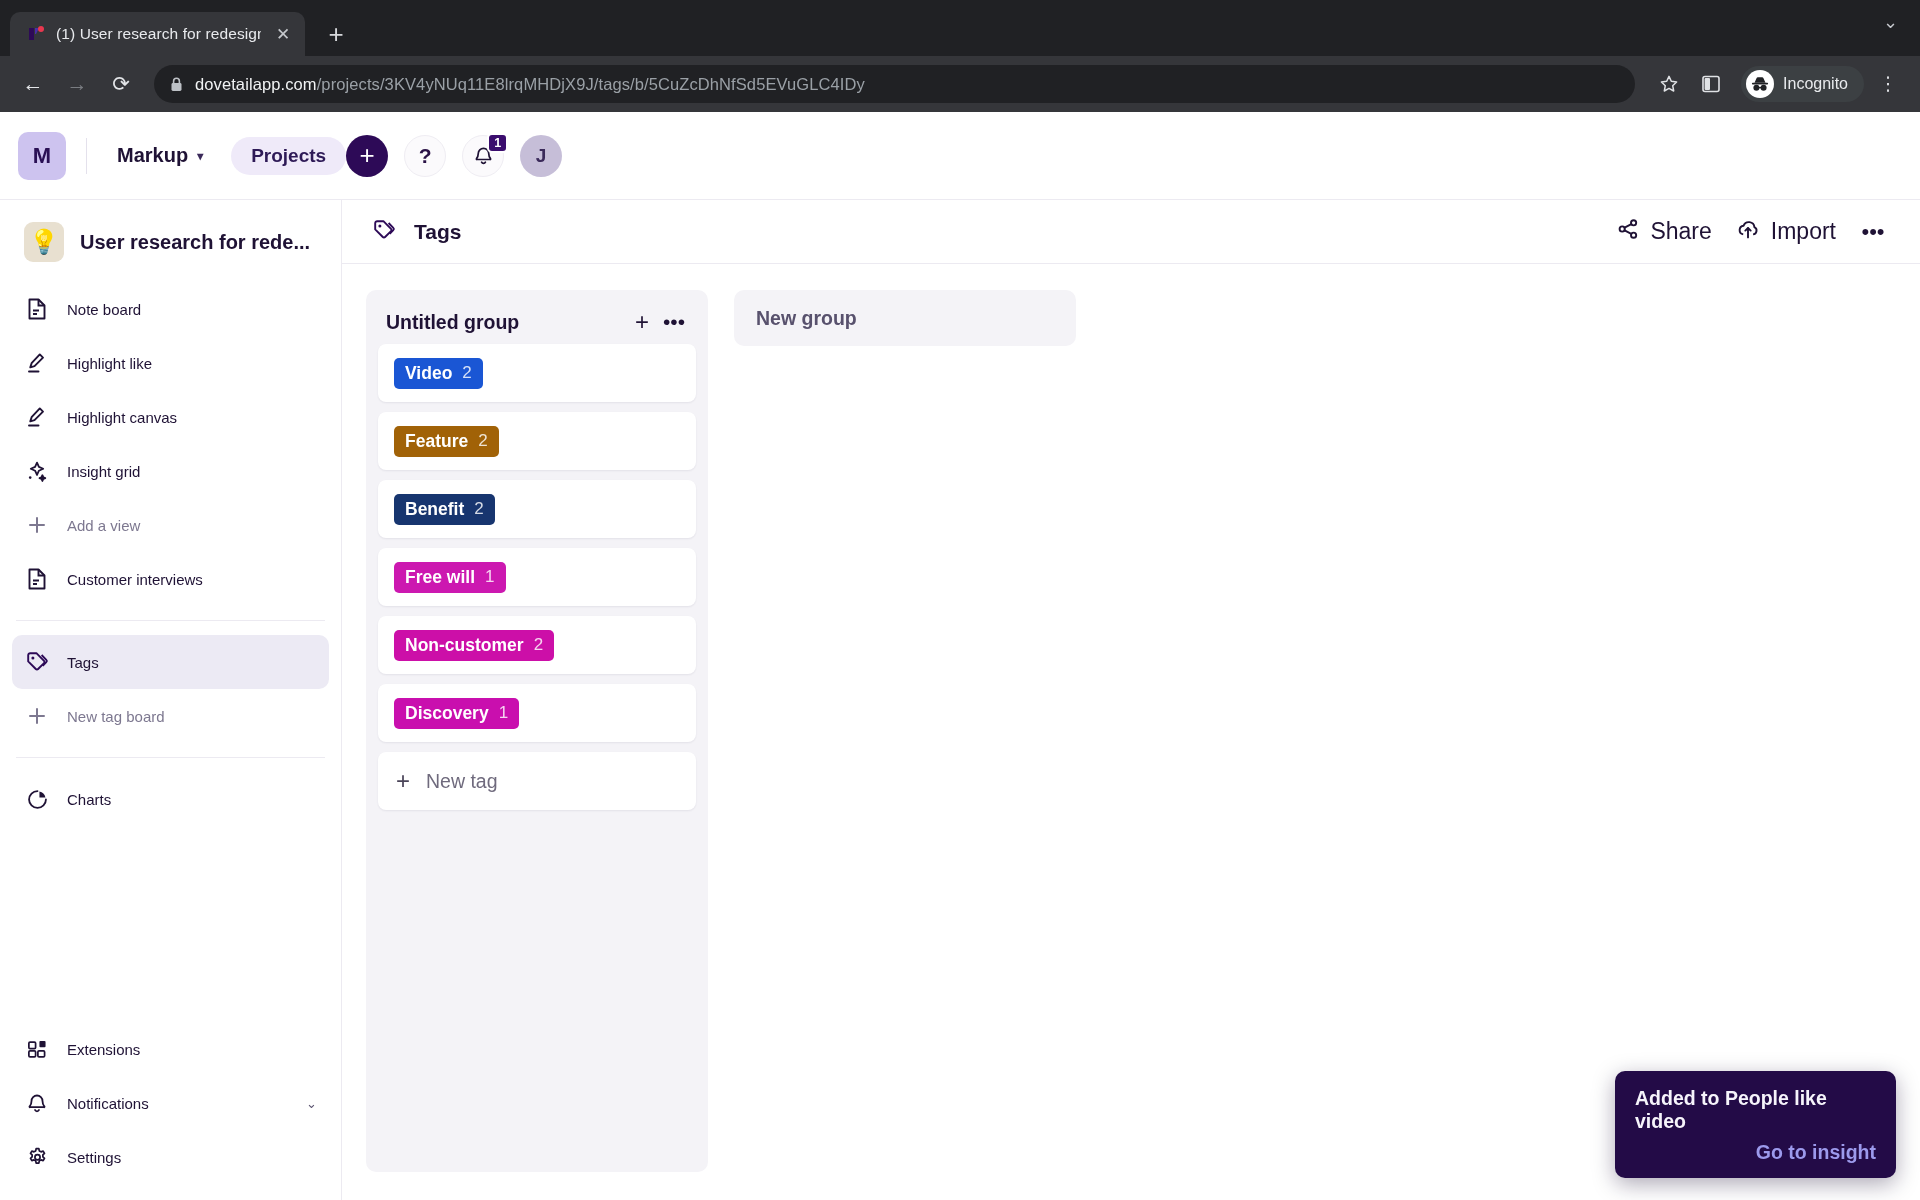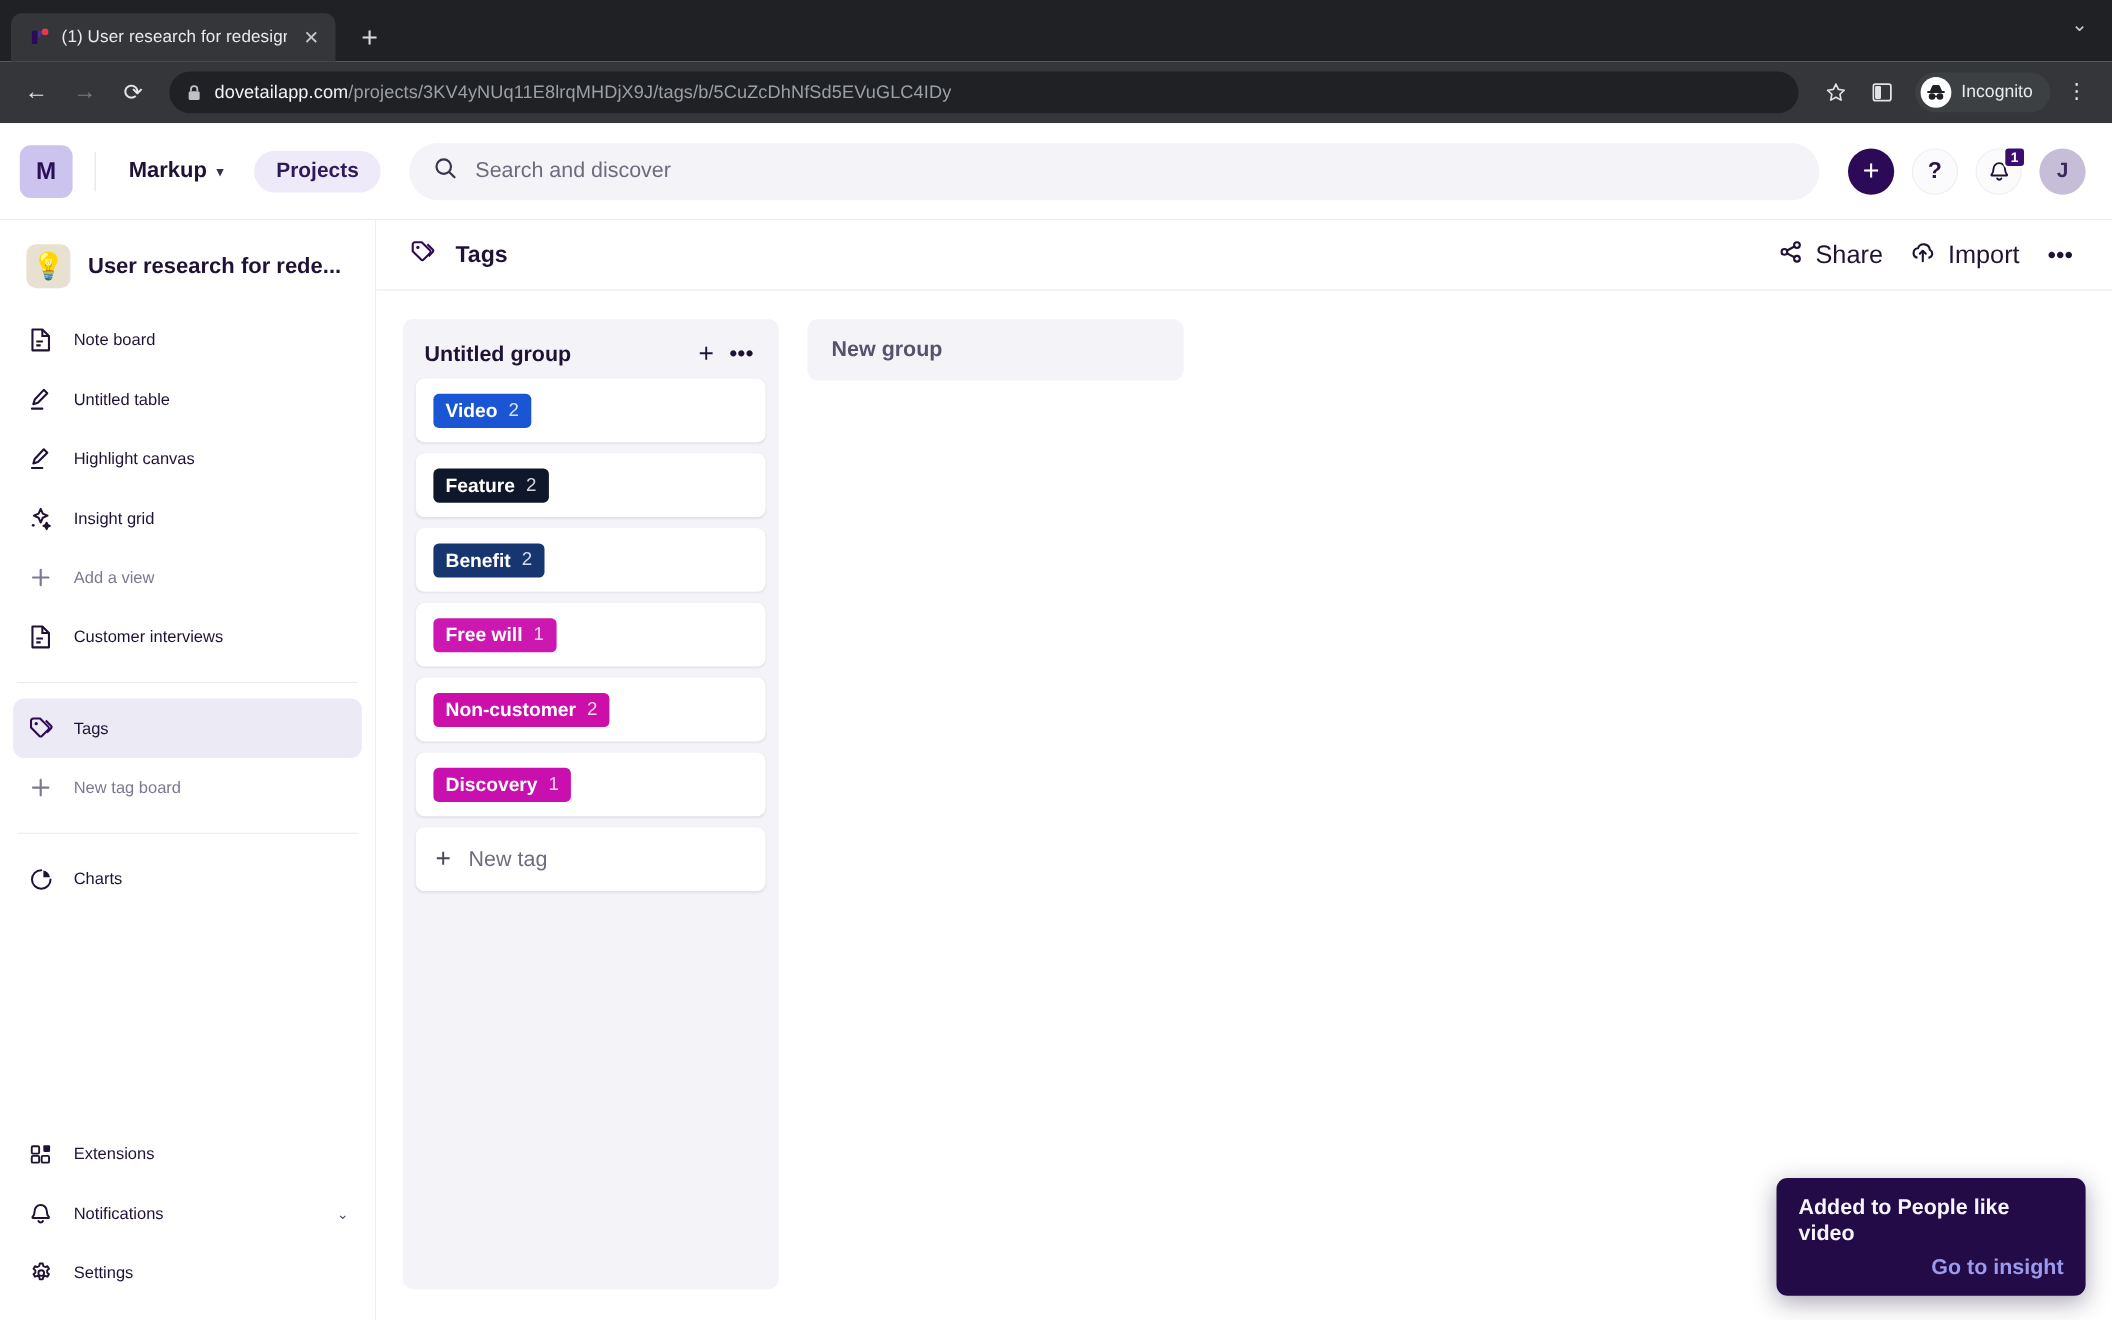--- a/index.html
+++ b/index.html
@@ -287,29 +287,20 @@
   <div class="app">
 
     <div class="appbar">
       <div class="ws-avatar">M</div>
       <div class="appbar-div"></div>
       <div class="ws-name">
         <span>Markup</span>
         <span class="caret">▾</span>
       </div>
       <div class="projects-pill">Projects</div>
-      <div class="searchbar">
-        <span>
-          <svg width="22" height="22" viewBox="0 0 22 22" fill="none" stroke="#3a3350" stroke-width="2">
-              <circle cx="9.4" cy="9.4" r="6.6"></circle>
-              <path d="M14.3 14.3 L19.2 19.2" stroke-linecap="round"></path>
-            </svg>
-        </span>
-        <span class="search-placeholder">Search and discover</span>
-      </div>
       <div class="appbar-right">
         <div class="round-btn primary">+</div>
         <div class="round-btn ghost">?</div>
         <div class="round-btn ghost">
           <svg width="21" height="21" viewBox="0 0 22 22" fill="none" stroke="#1f1235" stroke-width="1.8">
               <path d="M5.5 9 a5.5 5.5 0 0 1 11 0 c0 3.2 1.2 4.6 1.8 5.3 a.5.5 0 0 1-.4.9 H4.1 a.5.5 0 0 1-.4-.9 C4.3 13.6 5.5 12.2 5.5 9Z" stroke-linejoin="round"></path>
               <path d="M9 18 a2.2 2.2 0 0 0 4 0" stroke-linecap="round"></path>
             </svg>
           <span class="badge">1</span>
         </div>
@@ -336,21 +327,21 @@
           <span class="lbl">Note board</span>
         </div>
 
         <div class="nav-item">
           <span class="ico">
             <svg width="24" height="24" viewBox="0 0 24 24" fill="none" stroke="#1f1235" stroke-width="1.9" stroke-linecap="round">
                 <path d="M14.8 3.4 L18 6.6 L9.5 15.1 L5.3 16.4 L6.6 12.2 Z" stroke-linejoin="round"></path>
                 <path d="M4 20.5 h9.5"></path>
               </svg>
           </span>
-          <span class="lbl">Untitled table</span>
+          <span class="lbl">Highlight like</span>
         </div>
 
         <div class="nav-item">
           <span class="ico">
             <svg width="24" height="24" viewBox="0 0 24 24" fill="none" stroke="#1f1235" stroke-width="1.9" stroke-linecap="round">
                 <path d="M14.8 3.4 L18 6.6 L9.5 15.1 L5.3 16.4 L6.6 12.2 Z" stroke-linejoin="round"></path>
                 <path d="M4 20.5 h9.5"></path>
               </svg>
           </span>
           <span class="lbl">Highlight canvas</span>
@@ -503,21 +494,21 @@
               <span class="group-icon-btn dots">•••</span>
             </div>
 
             <div class="tag-card">
               <span class="tag-pill" style="background:#1a56d4">
                 <span>Video</span>
                 <span class="tag-count">2</span>
               </span>
             </div>
             <div class="tag-card">
-              <span class="tag-pill" style="background:#0f172a">
+              <span class="tag-pill" style="background:#a16207">
                 <span>Feature</span>
                 <span class="tag-count">2</span>
               </span>
             </div>
             <div class="tag-card">
               <span class="tag-pill" style="background:#17356f">
                 <span>Benefit</span>
                 <span class="tag-count">2</span>
               </span>
             </div>

